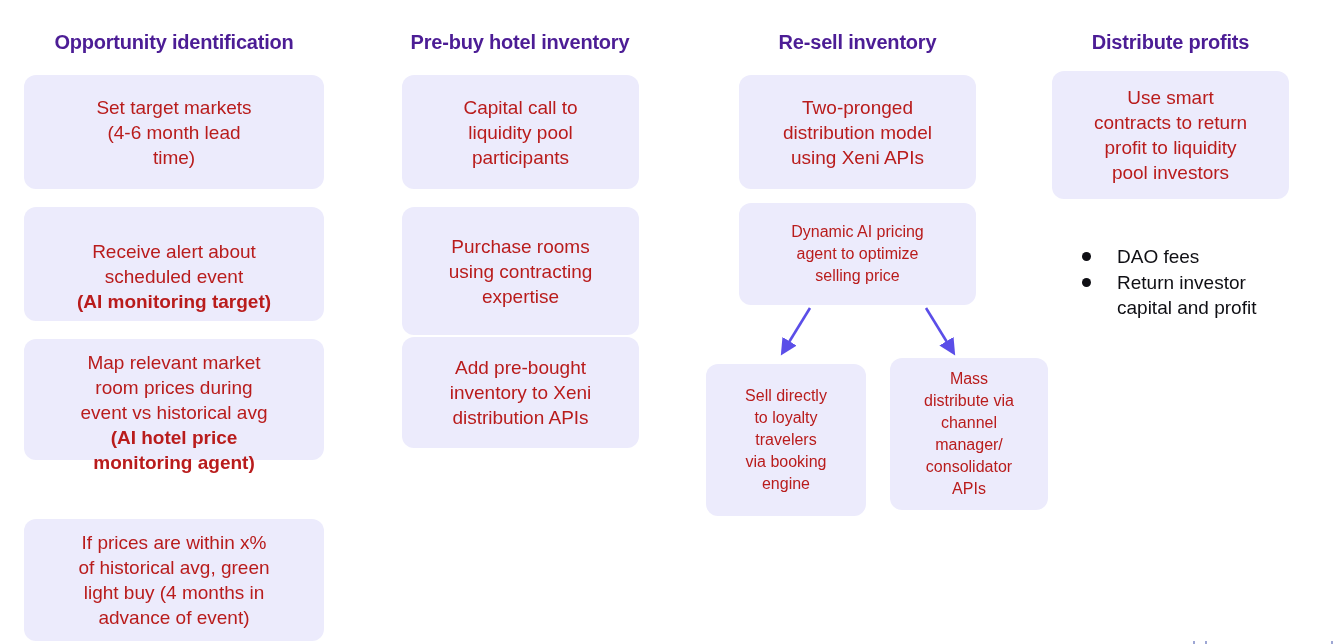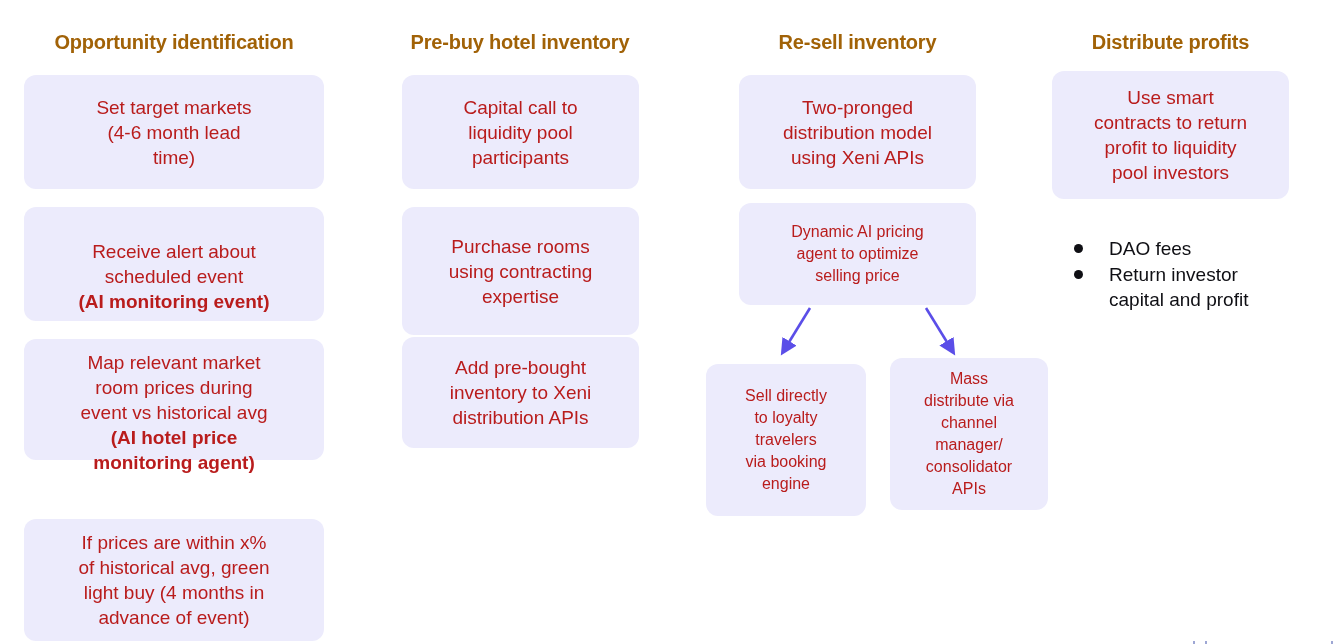--- a/index.html
+++ b/index.html
@@ -20,21 +20,21 @@
   .canvas {
     position: absolute;
     inset: 0;
   }
 
   
   .col-heading {
     position: absolute;
     font-size: 20px;
     font-weight: bold;
-    color: #a16207;
+    color: #4c1d95;
     letter-spacing: -0.2px;
     white-space: nowrap;
     text-align: center;
   }
 
   
   .card {
     position: absolute;
     background: #ecebfc;
     border-radius: 12px;
@@ -56,21 +56,21 @@
     font-size: 16px;
     line-height: 22px;
   }
   .card .emph {
     font-weight: bold;
   }
 
   
   .bullet-list {
     position: absolute;
-    margin: 4px;
+    margin: 12px;
     padding: 0;
     list-style: none;
   }
   .bullet-item {
     display: flex;
     align-items: flex-start;
     font-size: 19px;
     line-height: 25px;
     color: #0f0f14;
     margin-bottom: 1px;
@@ -117,21 +117,21 @@
   <div class="card" style="left:24px; top:75px; width:300px; height:114px;">
     <div class="card-text">Set target markets
 (4-6 month lead
 time)</div>
   </div>
 
   <div class="card" style="left:24px; top:207px; width:300px; height:114px;">
     <div class="card-text">
       <span>Receive alert about
 scheduled event
-</span><span class="emph">(AI monitoring event)</span>
+</span><span class="emph">(AI monitoring target)</span>
     </div>
   </div>
 
   <div class="card" style="left:24px; top:339px; width:300px; height:121px;">
     <div class="card-text">
       <span>Map relevant market
 room prices during
 event vs historical avg
 </span><span class="emph">(AI hotel price
 monitoring agent)</span>

